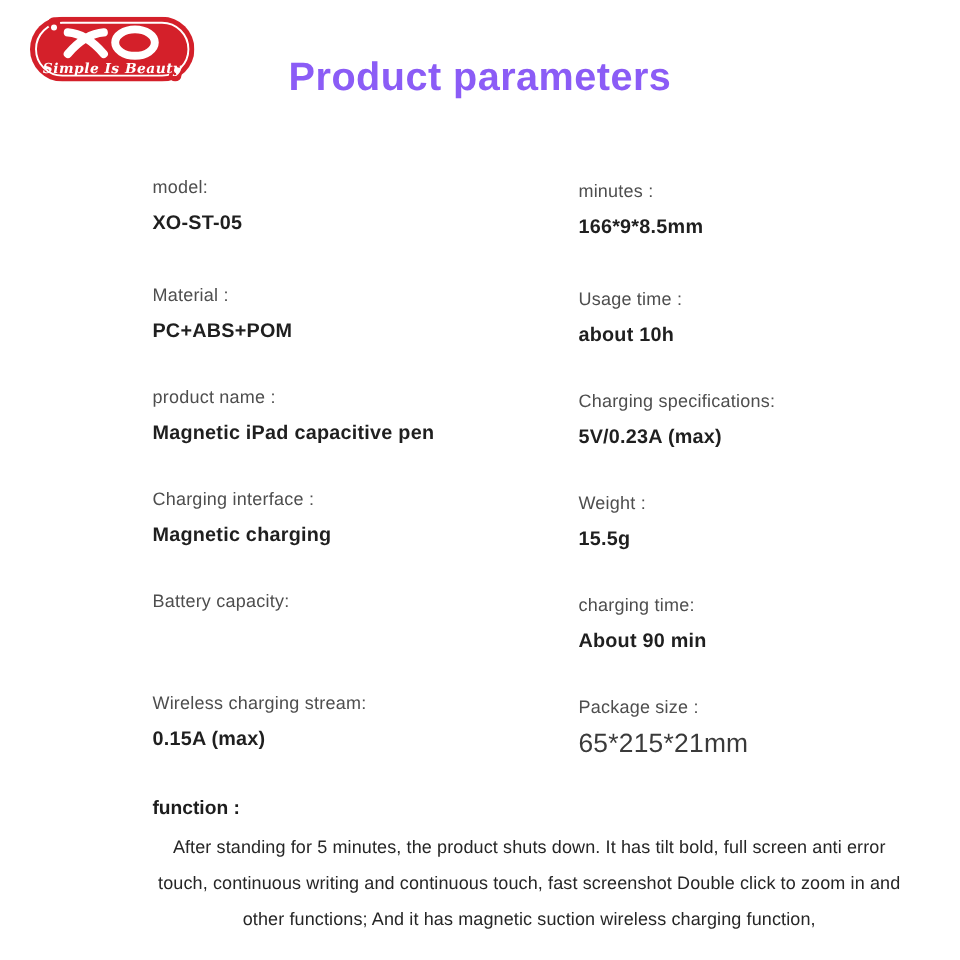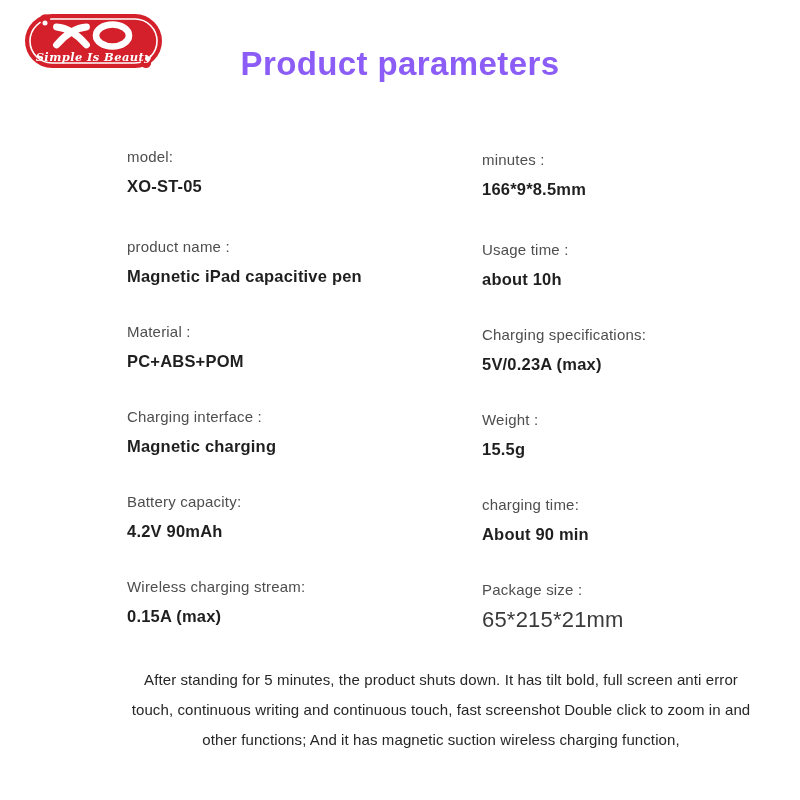--- a/index.html
+++ b/index.html
@@ -78,34 +78,33 @@
   </div>
 
   <h1 class="title">Product parameters</h1>
 
   <div class="col col-left">
     <div class="spec-row">
       <div class="spec-label">model:</div>
       <div class="spec-value">XO-ST-05</div>
     </div>
     <div class="spec-row">
+      <div class="spec-label">Material :</div>
+      <div class="spec-value">PC+ABS+POM</div>
+    </div>
+    <div class="spec-row">
       <div class="spec-label">product name :</div>
       <div class="spec-value">Magnetic iPad capacitive pen</div>
-    </div>
-    <div class="spec-row">
-      <div class="spec-label">Material :</div>
-      <div class="spec-value">PC+ABS+POM</div>
     </div>
     <div class="spec-row">
       <div class="spec-label">Charging interface :</div>
       <div class="spec-value">Magnetic charging</div>
     </div>
     <div class="spec-row">
       <div class="spec-label">Battery capacity:</div>
-      <div class="spec-value">4.2V 90mAh</div>
     </div>
     <div class="spec-row">
       <div class="spec-label">Wireless charging stream:</div>
       <div class="spec-value">0.15A (max)</div>
     </div>
   </div>
 
   <div class="col col-right">
     <div class="spec-row">
       <div class="spec-label">minutes :</div>
@@ -127,16 +126,17 @@
       <div class="spec-label">charging time:</div>
       <div class="spec-value">About 90 min</div>
     </div>
     <div class="spec-row">
       <div class="spec-label">Package size :</div>
       <div class="spec-value light">65*215*21mm</div>
     </div>
   </div>
 
   <div class="function-section">
+    <div class="function-label">function :</div>
     <p class="function-text">After standing for 5 minutes, the product shuts down. It has tilt bold, full screen anti error touch, continuous writing and continuous touch, fast screenshot Double click to zoom in and other functions; And it has magnetic suction wireless charging function,</p>
   </div>
 
 </div>
 
 </body></html>

